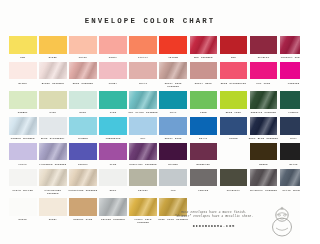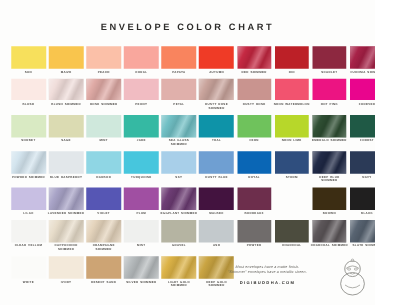--- a/index.html
+++ b/index.html
@@ -6,20 +6,21 @@
   html, body {
     width: 300px; height: 244px;
     background: #ffffff;
     font-family: "Liberation Sans", sans-serif;
     overflow: hidden;
   }
   .page {
     position: relative;
     width: 300px; height: 244px;
     background: #fdfdfc;
+    font-family: Liberation Mono, monospace;
   }
   .title {
     text-align: center;
     font-size: 7.4px;
     letter-spacing: 2.1px;
     font-weight: bold;
     color: #2e2d2b;
     padding-top: 17px;
     text-transform: uppercase;
   }

